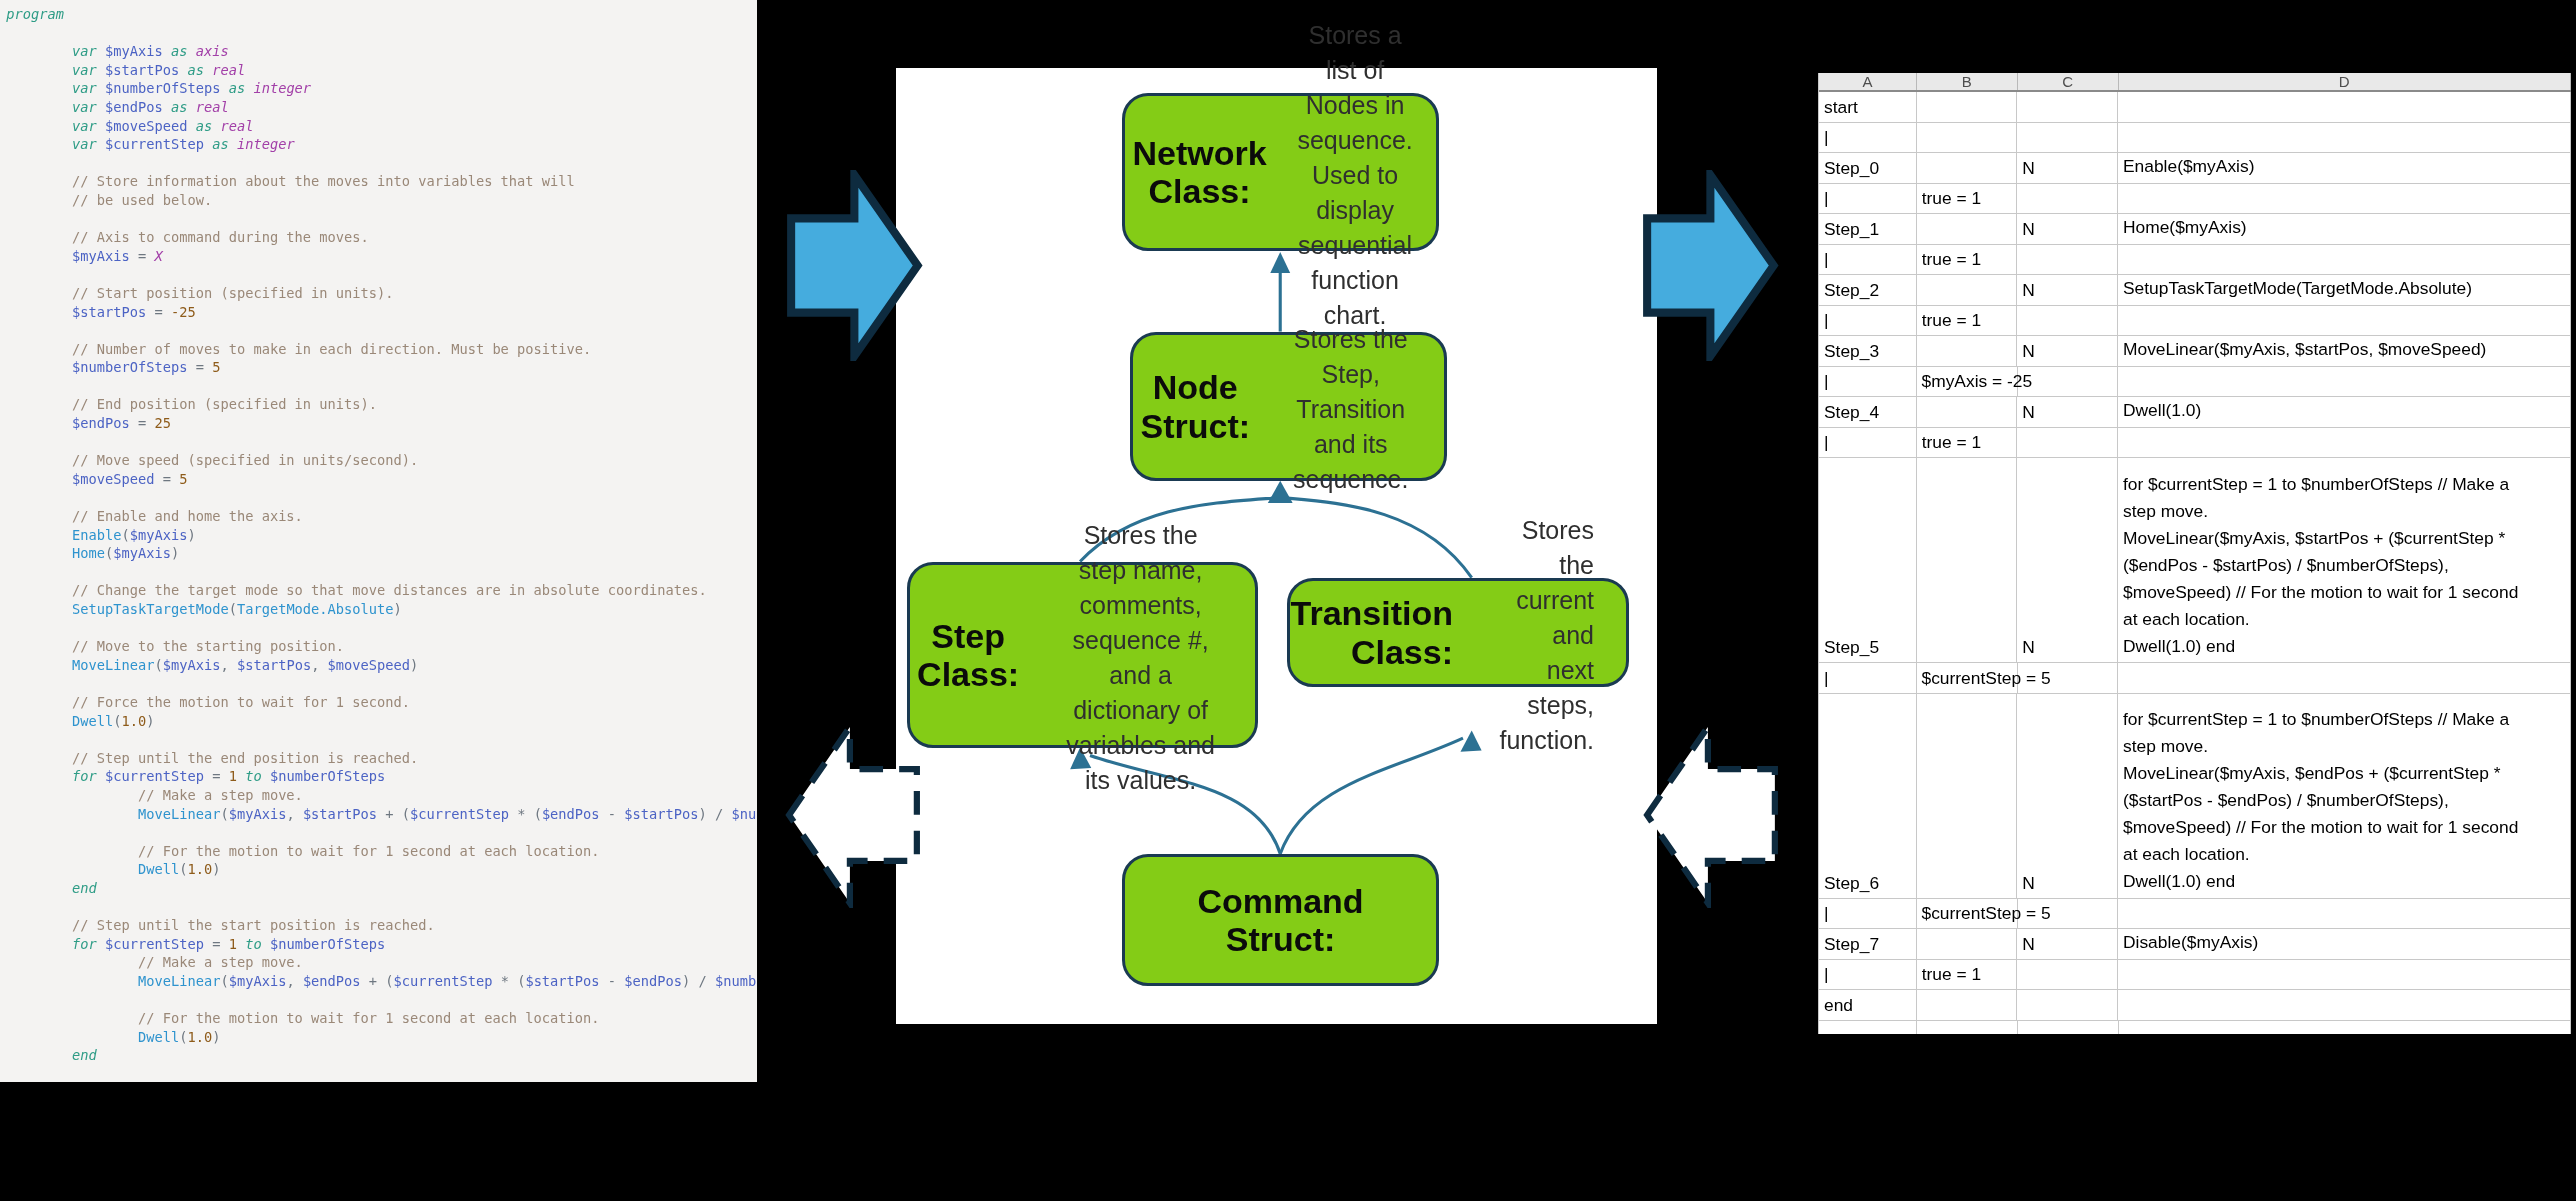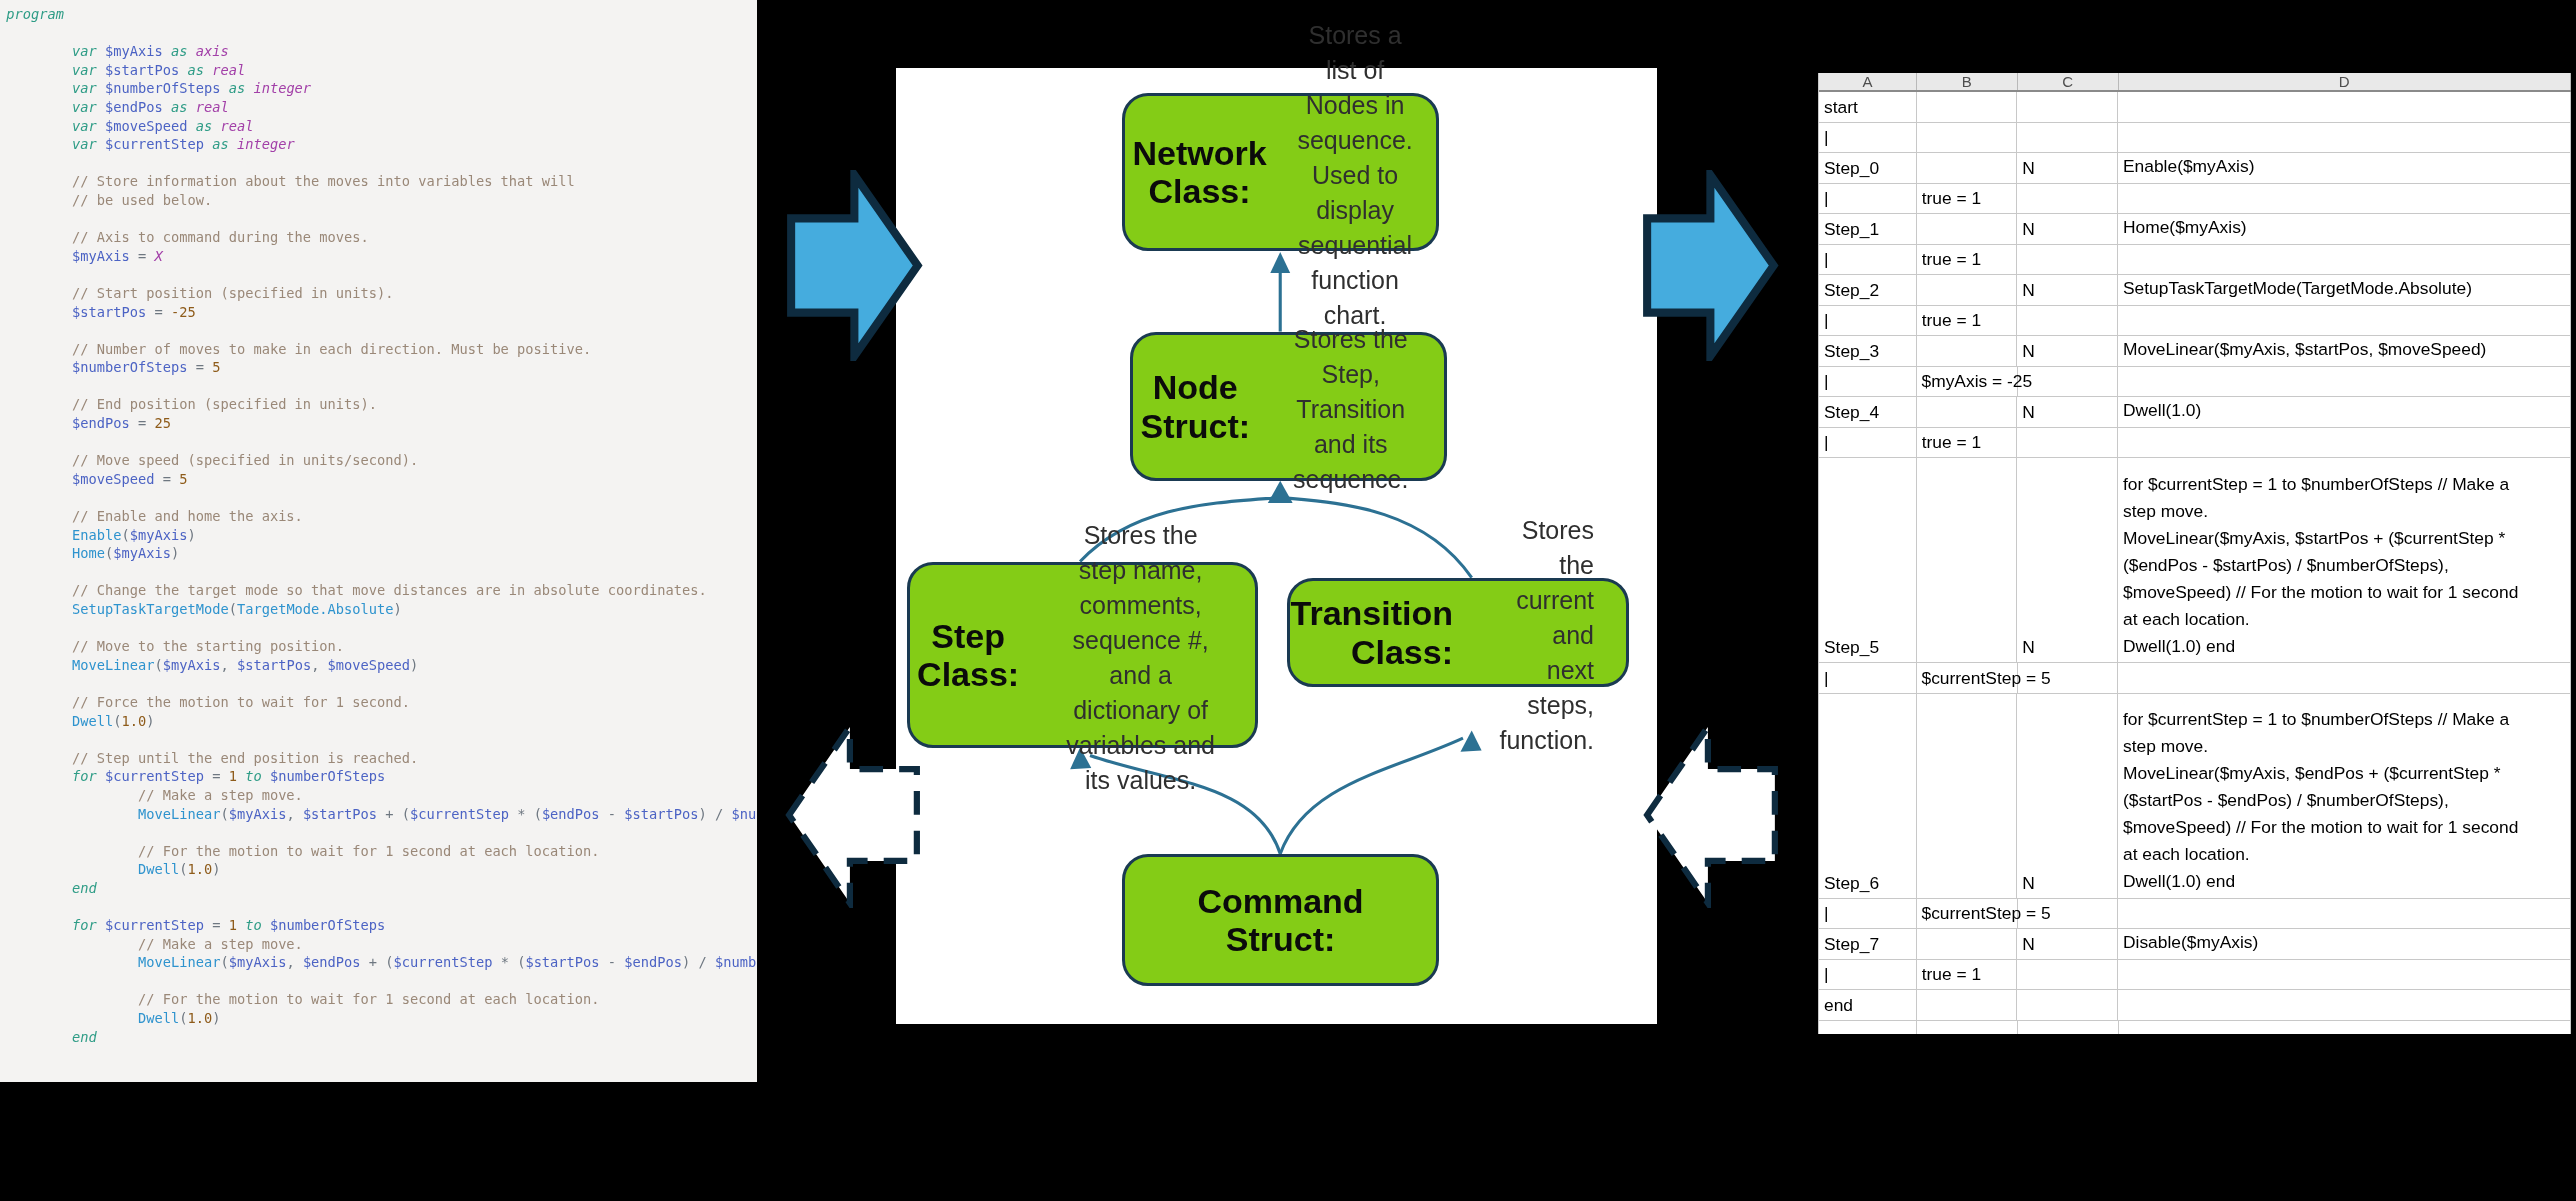--- a/index.html
+++ b/index.html
@@ -118,20 +118,21 @@
         <div class="code-line"> </div>
         <div class="code-line"><span class="tok-cm">        // Step until the end position is reached.</span></div>
         <div class="code-line"><span class="tok-kw">        for </span><span class="tok-vr">$currentStep</span><span class="tok-pu"> = </span><span class="tok-nm">1</span><span class="tok-kw"> to </span><span class="tok-vr">$numberOfSteps</span></div>
         <div class="code-line"><span class="tok-cm">                // Make a step move.</span></div>
         <div class="code-line"><span class="tok-fn">                MoveLinear</span><span class="tok-pu">(</span><span class="tok-vr">$myAxis</span><span class="tok-pu">, </span><span class="tok-vr">$startPos</span><span class="tok-pu"> + (</span><span class="tok-vr">$currentStep</span><span class="tok-pu"> * (</span><span class="tok-vr">$endPos</span><span class="tok-pu"> - </span><span class="tok-vr">$startPos</span><span class="tok-pu">) / </span><span class="tok-vr">$numberOfSteps</span></div>
         <div class="code-line"> </div>
         <div class="code-line"><span class="tok-cm">                // For the motion to wait for 1 second at each location.</span></div>
         <div class="code-line"><span class="tok-fn">                Dwell</span><span class="tok-pu">(</span><span class="tok-nm">1.0</span><span class="tok-pu">)</span></div>
         <div class="code-line"><span class="tok-kw">        end</span></div>
         <div class="code-line"> </div>
+        <div class="code-line"><span class="tok-cm">        // Step until the start position is reached.</span></div>
         <div class="code-line"><span class="tok-kw">        for </span><span class="tok-vr">$currentStep</span><span class="tok-pu"> = </span><span class="tok-nm">1</span><span class="tok-kw"> to </span><span class="tok-vr">$numberOfSteps</span></div>
         <div class="code-line"><span class="tok-cm">                // Make a step move.</span></div>
         <div class="code-line"><span class="tok-fn">                MoveLinear</span><span class="tok-pu">(</span><span class="tok-vr">$myAxis</span><span class="tok-pu">, </span><span class="tok-vr">$endPos</span><span class="tok-pu"> + (</span><span class="tok-vr">$currentStep</span><span class="tok-pu"> * (</span><span class="tok-vr">$startPos</span><span class="tok-pu"> - </span><span class="tok-vr">$endPos</span><span class="tok-pu">) / </span><span class="tok-vr">$numberOfSteps</span></div>
         <div class="code-line"> </div>
         <div class="code-line"><span class="tok-cm">                // For the motion to wait for 1 second at each location.</span></div>
         <div class="code-line"><span class="tok-fn">                Dwell</span><span class="tok-pu">(</span><span class="tok-nm">1.0</span><span class="tok-pu">)</span></div>
         <div class="code-line"><span class="tok-kw">        end</span></div>
       </div>
   </section>
 

